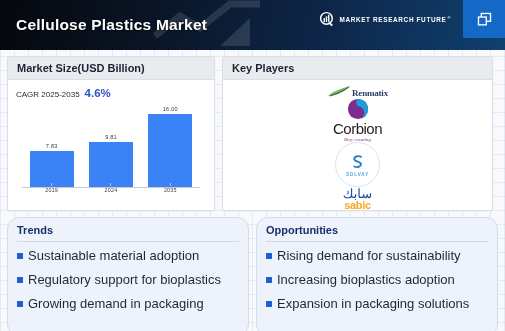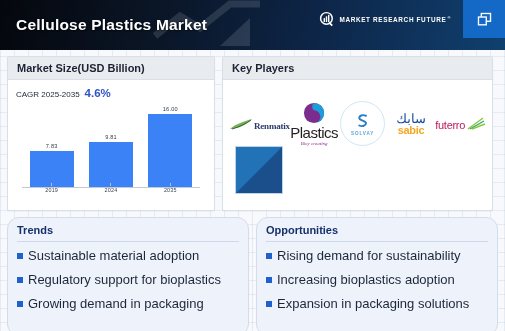--- a/index.html
+++ b/index.html
@@ -186,26 +186,25 @@
     font-size: 5.4px;
     color: #3a424f;
     margin-top: 1px;
     letter-spacing: 0.2px;
   }
 
   
   .players-body {
     height: 96px;
     display: grid;
-    grid-template-columns: 1fr 1fr 1fr 1fr 1fr;
+    grid-template-columns: 1fr;
     grid-template-rows: 1fr 1fr;
     align-items: center;
     justify-items: center;
     padding: 4px 6px;
-    margin-top: 17px;
   }
   .logo-cell {
     display: flex;
     align-items: center;
     justify-content: center;
     width: 100%;
     height: 100%;
   }
 
   
@@ -415,21 +414,21 @@
             <span class="renmatix-text">Renmatix</span>
           </div>
         </div>
 
         <div class="logo-cell">
           <div class="corbion">
             <svg width="22" height="22" viewBox="0 0 24 24">
               <circle cx="12" cy="12" r="11" fill="#7b2d8e"></circle>
               <path d="M12 1 A11 11 0 0 1 12 23 A7 7 0 0 0 12 9 A5 5 0 0 1 12 1 Z" fill="#1b9dd9"></path>
             </svg>
-            <span class="corbion-text">Plastics</span>
+            <span class="corbion-text">Corbion</span>
             <span class="corbion-tag">Bioy creating</span>
           </div>
         </div>
 
         <div class="logo-cell">
           <div class="solvay-ring">
             <svg width="18" height="18" viewBox="0 0 24 24">
               <path d="M16 5 C11 3 7 5 7 8 C7 12 16 11 16 15 C16 18 11 20 7 18" fill="none" stroke="#2a7fc4" stroke-width="2.6" stroke-linecap="round"></path>
             </svg>
             <span class="solvay-text">SOLVAY</span>

